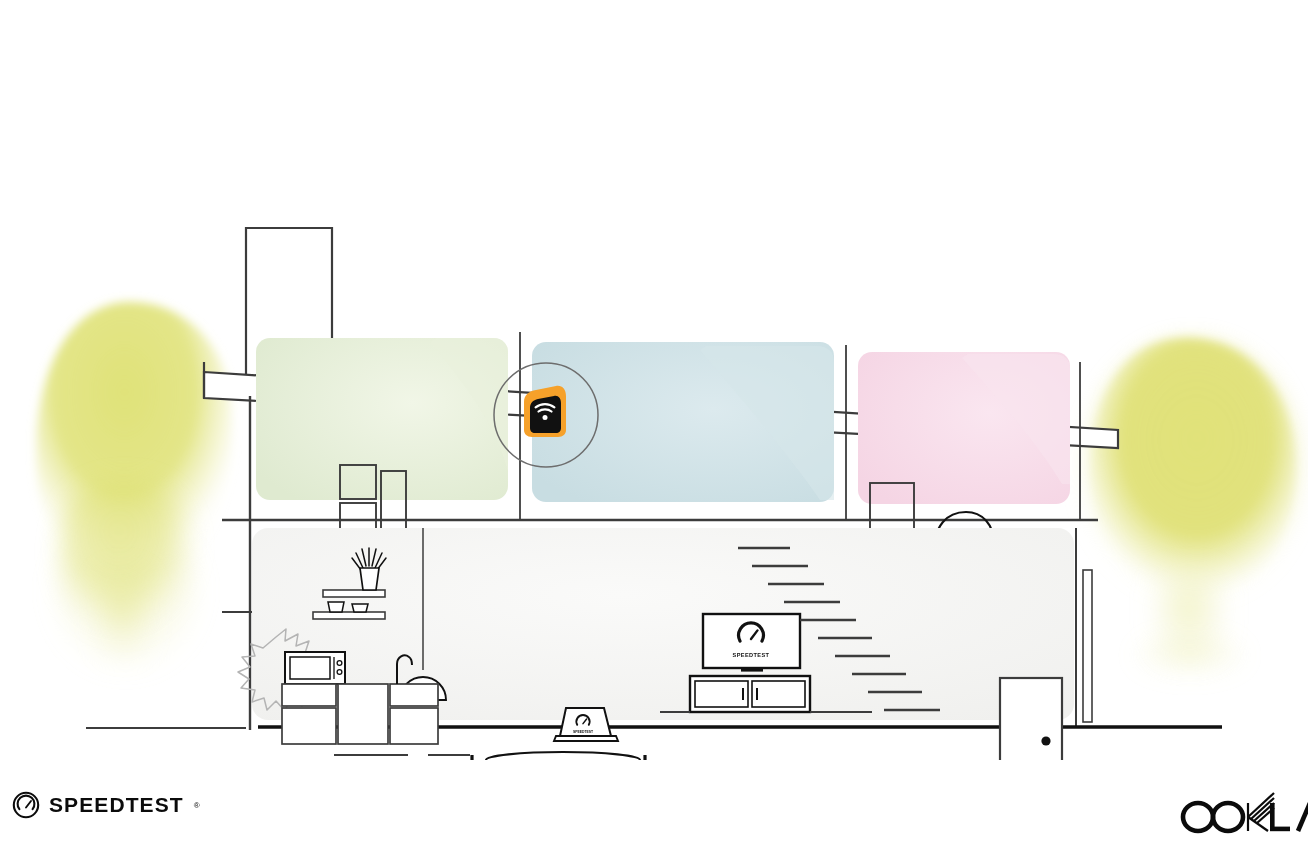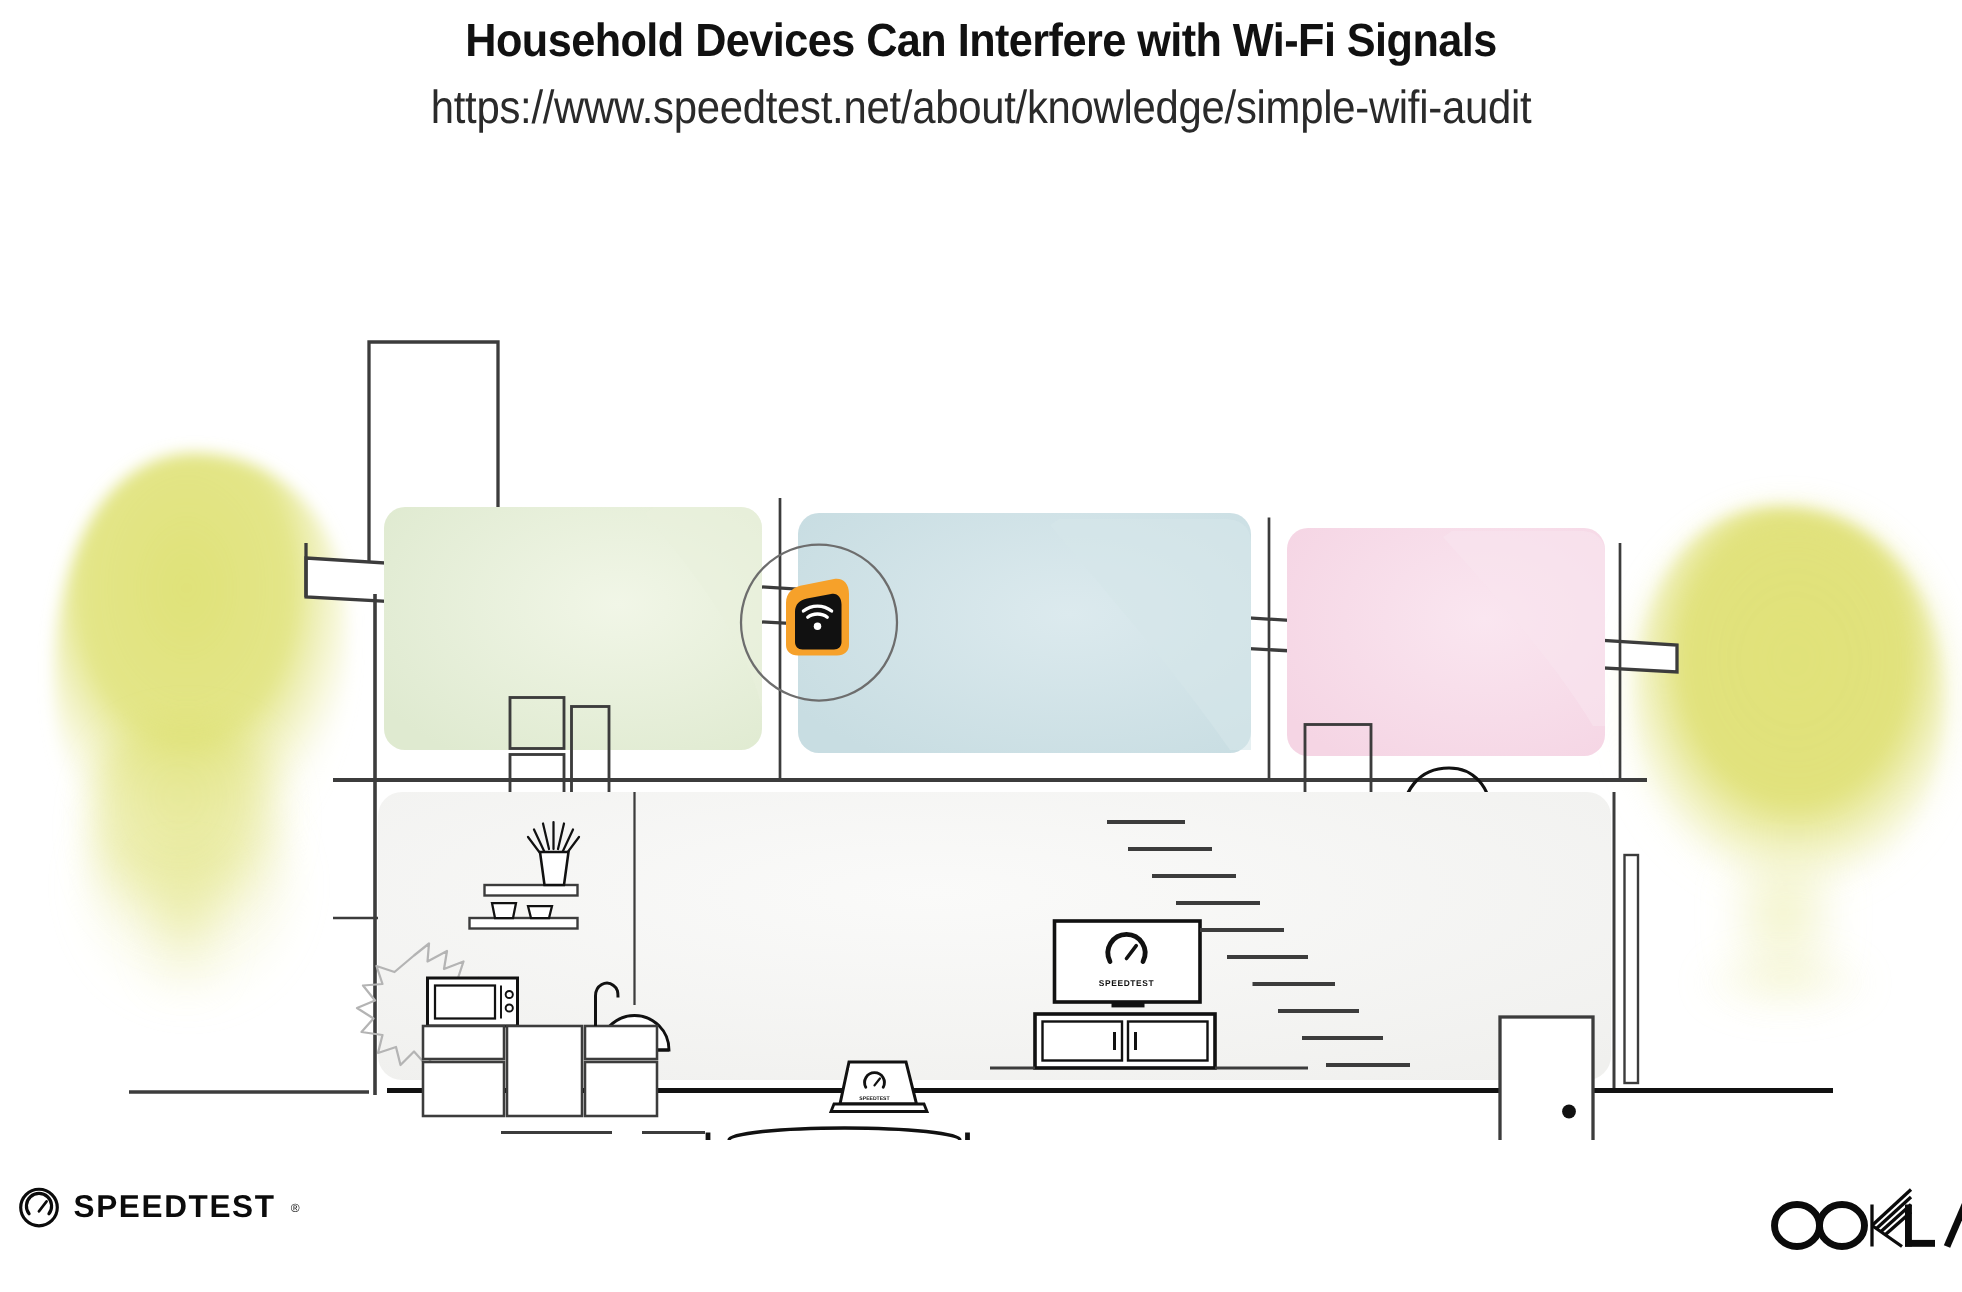--- a/index.html
+++ b/index.html
@@ -94,24 +94,20 @@
     width: 140px;
     height: 52px;
     overflow: hidden;
   }
 </style>
 </head>
 <body>
 
 <div id="stage">
 
-  <div class="header">
-    <h1 class="title">Household Devices Can Interfere with Wi-Fi Signals</h1>
-    <p class="subtitle">https://www.speedtest.net/about/knowledge/simple-wifi-audit</p>
-  </div>
 
   <svg id="illo" viewBox="0 0 1308 660">
     <defs>
 
       <radialGradient id="roomGlowGreen" cx="62%" cy="40%" r="75%">
         <stop offset="0%" stop-color="#f1f6e7"></stop>
         <stop offset="100%" stop-color="#dfead0"></stop>
       </radialGradient>
       <radialGradient id="roomGlowBlue" cx="60%" cy="42%" r="72%">
         <stop offset="0%" stop-color="#dceaee"></stop>

